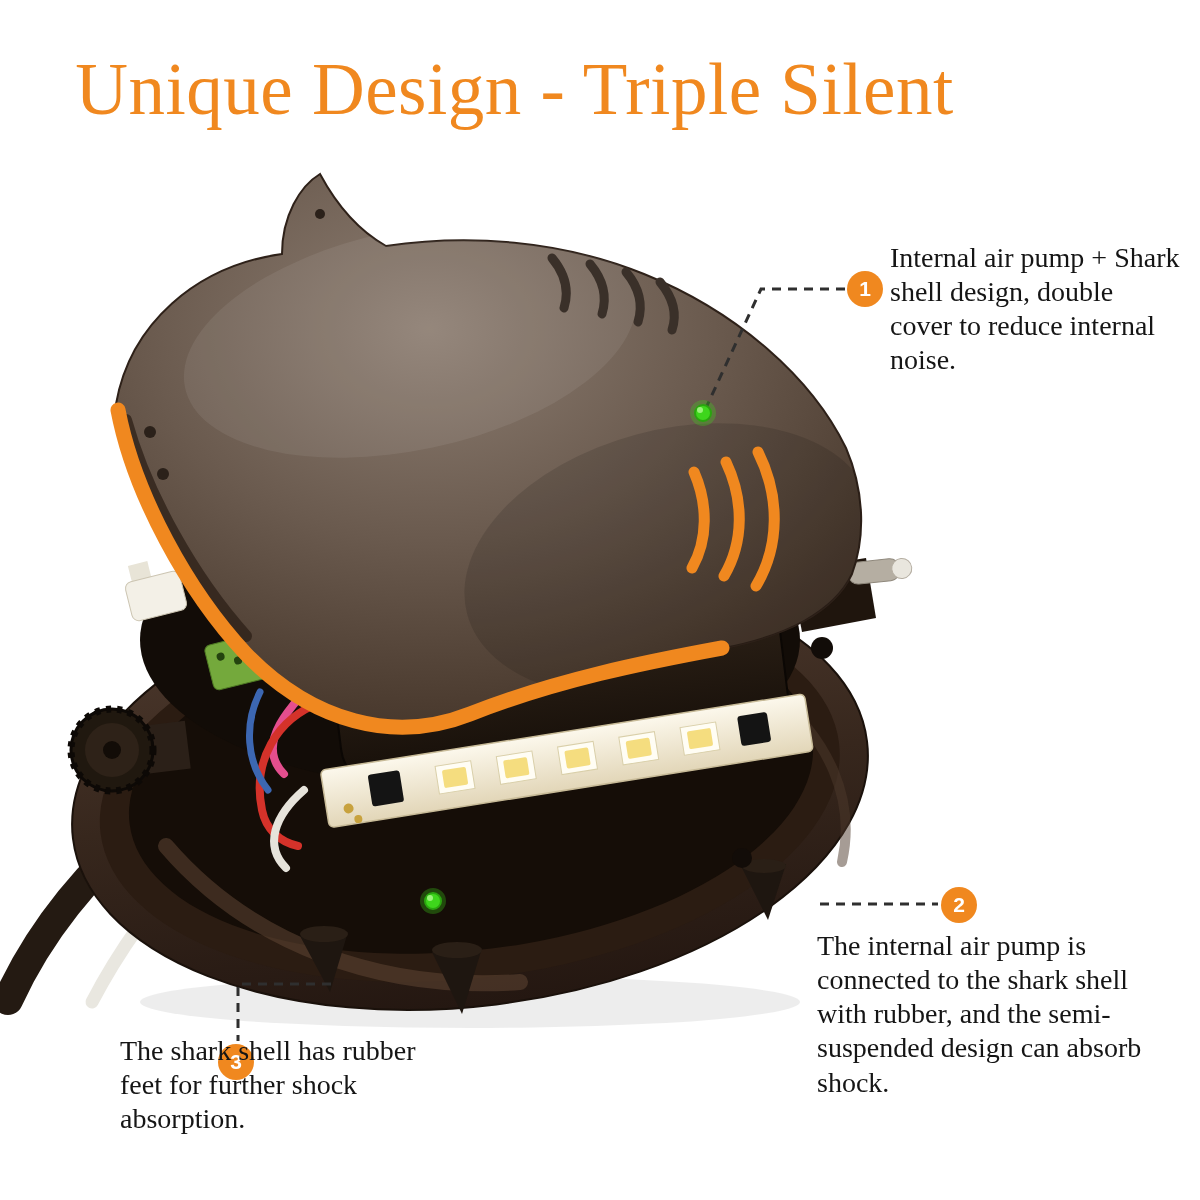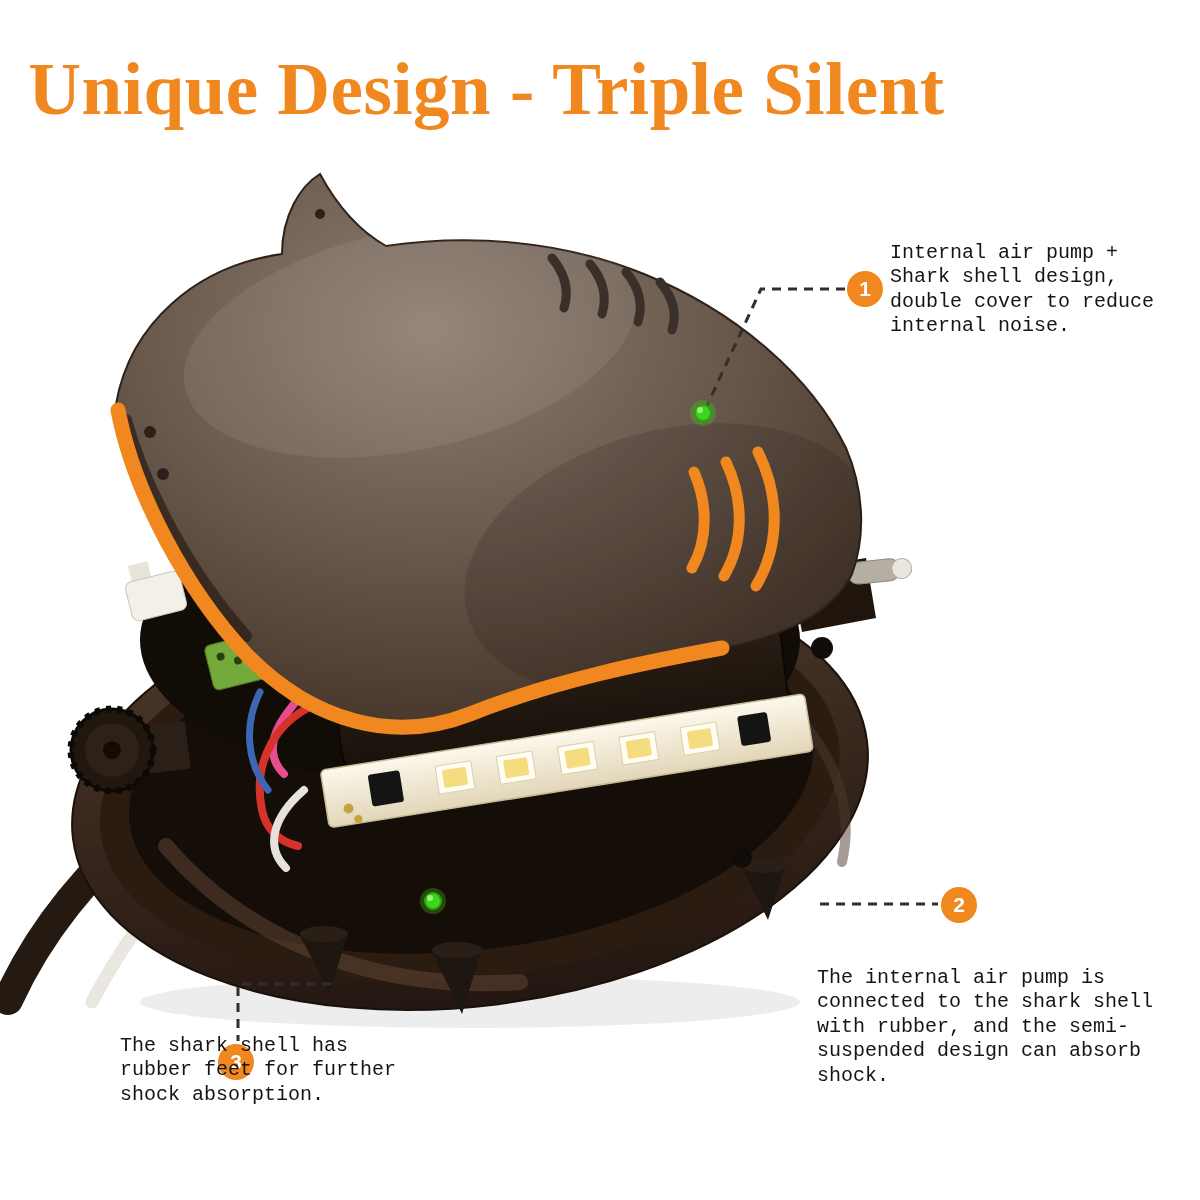--- a/index.html
+++ b/index.html
@@ -13,37 +13,38 @@
   .page{
     position:relative;width:1200px;height:1200px;overflow:hidden;
     background:var(--bg,#fff);
     font-family:"Liberation Serif", serif;
   }
   .art{position:absolute;left:0;top:0;width:1200px;height:1200px;}
   .title{
     position:absolute;left:0;top:48px;width:973px;margin:0;
     text-align:center;
     font-family:"Liberation Serif", serif;
-    font-weight:bold;font-size:73px;letter-spacing:0.5px;
+    font-weight:normal;font-size:73px;letter-spacing:0.5px;
     color:var(--accent,#F0881F);
+    padding-left:28px;
   }
   .badge{
     position:absolute;width:36px;height:36px;border-radius:50%;
     background:var(--accent,#F0881F);color:#fff;
     display:flex;align-items:center;justify-content:center;
     font-family:"Liberation Sans", sans-serif;font-weight:bold;font-size:21px;
   }
   .ct{
     position:absolute;margin:0;color:var(--text,#151515);
-    font-size:20px;line-height:1.22;font-family:Liberation Mono, monospace;
+    font-size:28px;line-height:1.22;
   }
   .b1{left:847px;top:271px;}
   .t1{left:890px;top:241px;width:292px;}
   .b2{left:941px;top:887px;}
-  .t2{left:817px;top:929px;width:354px;margin-top:37px;}
+  .t2{left:817px;top:929px;width:354px;}
   .b3{left:218px;top:1044px;}
   .t3{left:120px;top:1034px;width:300px;}
   .connector{fill:none;stroke:#2F2F2F;stroke-width:3;stroke-dasharray:9 7;}
   .accent-stroke{stroke:var(--accent,#F0881F);}
   .dot-fill{fill:var(--green,#3ED61C);}
 </style>
 </head>
 <body>
 
 <div class="page">

